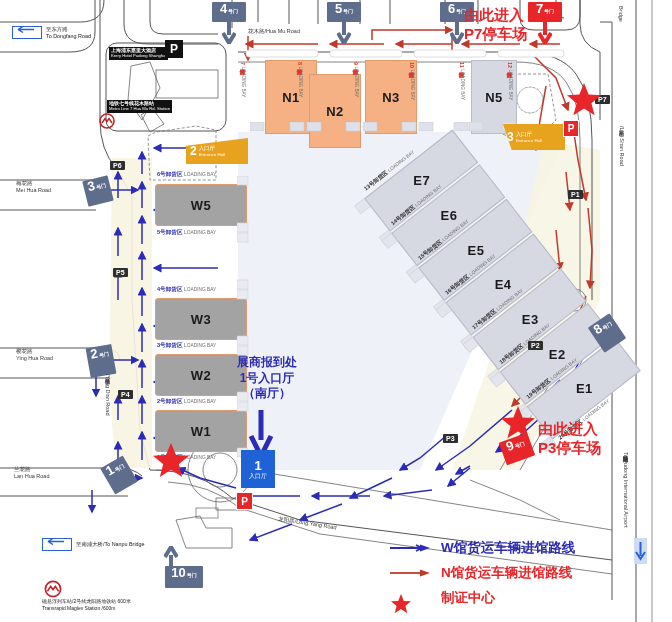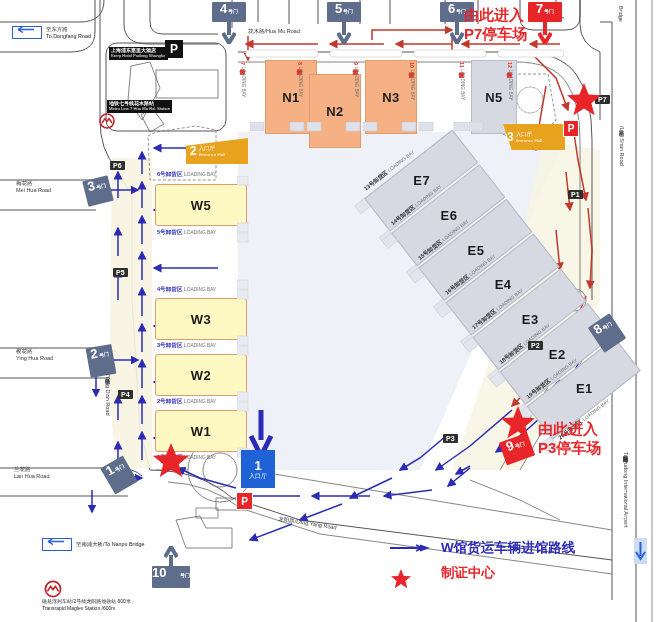--- a/index.html
+++ b/index.html
@@ -15,21 +15,21 @@
 
   
   .road-lbl{font-size:5.5px;color:#3a3a3a;line-height:1.25;white-space:nowrap;}
   .vert{writing-mode:vertical-rl;text-orientation:mixed;}
 
   
   .hall{position:absolute;border:1px solid #c8c8c8;display:flex;align-items:center;justify-content:center;
         font-weight:bold;color:#1a1a1a;}
   .hall-n{background:#f5b183;border-color:#e09a6b;}
   .hall-grey{background:#d6d8e2;border-color:#b9bcca;}
-  .hall-w{background:#fef9c3;border-color:#e09a6b;border-radius:3px;}
+  .hall-w{background:#a3a3a3;border-color:#e09a6b;border-radius:3px;}
   .hall-e{background:#d6d8e2;border:1px solid #b6b9c7;}
 
   .hall-label{font-size:13px;font-weight:bold;letter-spacing:.5px;}
   .bay-txt-v{position:absolute;writing-mode:vertical-rl;text-orientation:mixed;font-size:5.4px;
              color:#e2342b;font-weight:bold;white-space:nowrap;}
   .bay-txt-v .en{color:#6f6f6f;font-weight:normal;font-size:4.6px;}
   .bay-row{position:absolute;font-size:5.6px;white-space:nowrap;}
   .bay-row .cn{color:#2b2bb5;font-weight:bold;}
   .bay-row .en{color:#6f6f6f;font-size:4.8px;}
 
@@ -555,33 +555,38 @@
     <span class="men">号门</span>
   </div>
   <div class="gate" style="left:594px;top:318px;width:26px;height:30px;transform:rotate(-34deg);">
     <span class="num">8</span>
     <span class="men">号门</span>
   </div>
   <div class="gate gate-red" style="left:502px;top:437px;width:30px;height:24px;transform:rotate(-20deg);">
     <span class="num">9</span>
     <span class="men">号门</span>
   </div>
-  <div class="gate" style="left:152px;top:566px;width:38px;height:22px;justify-content:space-between;">
+  <div class="gate" style="left:165px;top:566px;width:38px;height:22px;">
     <span class="num">10</span>
     <span class="men">号门</span>
   </div>
   <svg class="lay" style="left:164px;top:546px;" width="14" height="22">
     <path d="M7,22 L7,9 M1,11 L7,1 L13,11" stroke="#5f6d8c" stroke-width="4" fill="none"></path>
   </svg>
 
   <div class="note-red" style="left:538px;top:420px;">
     <span>由此进入</span><br>
     <span>P3停车场</span>
   </div>
 
+  <div class="note-blue" style="left:237px;top:355px;">
+    <span>展商报到处</span><br>
+    <span>1号入口厅</span><br>
+    <span>（南厅）</span>
+  </div>
   <svg class="lay" style="left:248px;top:410px;" width="26" height="48">
     <path d="M13,0 L13,30 M3,26 L13,46 L23,26" stroke="#2b2bb5" stroke-width="5" fill="none"></path>
   </svg>
 
   <div class="ehall ehall-blue" style="left:241px;top:450px;width:34px;height:38px;">
     <span class="n">1</span>
     <span class="t">入口厅</span>
   </div>
   <div class="pbox" style="left:236px;top:492px;width:15px;height:16px;">P</div>
 
@@ -642,20 +647,29 @@
     <div class="lg-row">
       <span class="lg-arrow">
         <svg width="42" height="10">
             <path d="M0,5 L32,5 M32,5 L26,2 M32,5 L26,8" stroke="#2b2bb5" stroke-width="1.8" fill="none"></path>
           <path d="M30,1.5 L40,5 L30,8.5 Z" fill="#2b2bb5"></path>
           </svg>
       </span>
       <span class="lg-txt lg-blue">W馆货运车辆进馆路线</span>
     </div>
     <div class="lg-row">
+      <span class="lg-arrow">
+        <svg width="42" height="10">
+            <path d="M0,5 L32,5" stroke="#c0392b" stroke-width="1.8" fill="none"></path>
+          <path d="M30,1.5 L40,5 L30,8.5 Z" fill="#c0392b"></path>
+          </svg>
+      </span>
+      <span class="lg-txt lg-red">N馆货运车辆进馆路线</span>
+    </div>
+    <div class="lg-row">
       <span class="lg-arrow" style="width:42px;display:flex;justify-content:center;">
         <svg width="22" height="22">
             <path d="M11,1 L13.8,7.9 L21,8.3 L15.4,13.1 L17.3,20.2 L11,16.1 L4.7,20.2 L6.6,13.1 L1,8.3 L8.2,7.9 Z" fill="#e8262a"></path>
           </svg>
       </span>
       <span class="lg-txt lg-red">制证中心</span>
     </div>
   </div>
 
 </div>

